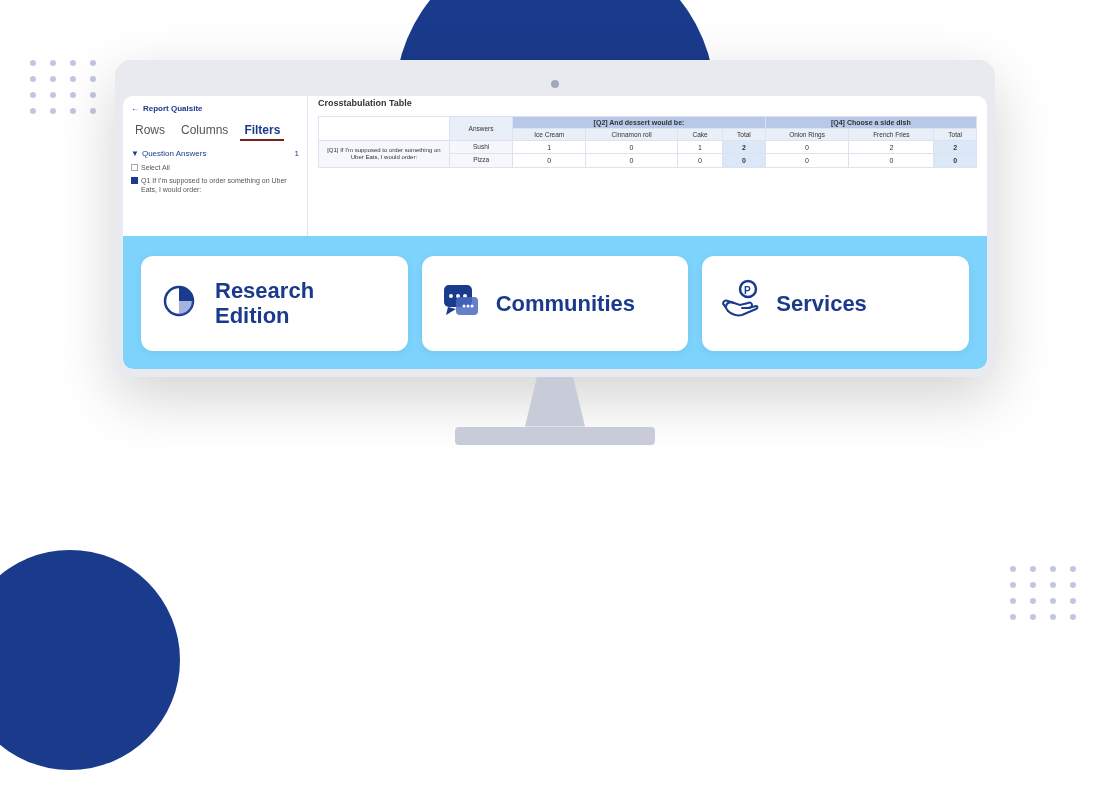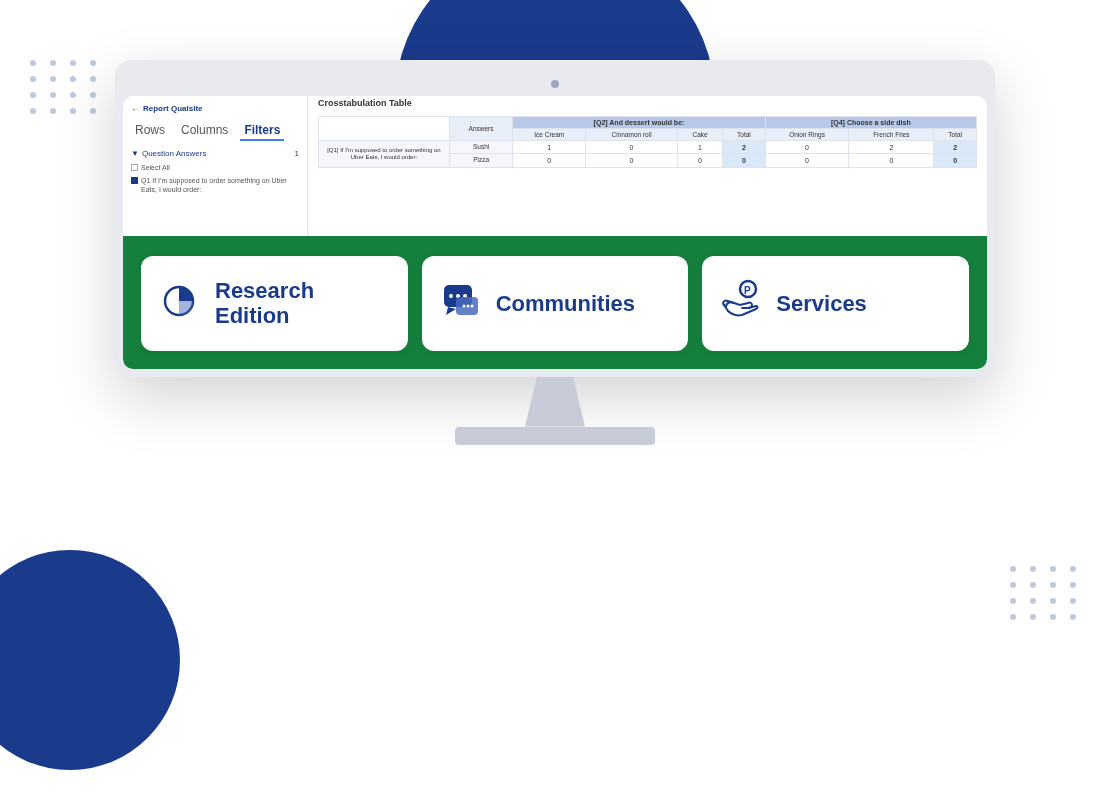--- a/index.html
+++ b/index.html
@@ -133,21 +133,21 @@
       gap: 8px;
       margin-bottom: 8px;
       font-size: 12px;
     }
     .sidebar-tab {
       padding: 2px 4px;
       cursor: pointer;
       color: #555;
     }
     .sidebar-tab.active {
-      border-bottom: 2px solid #3b82f6;
+      border-bottom: 2px solid #7f1d1d;
       color: #1a3a8c;
       font-weight: 600;
     }
     .sidebar-section-header {
       display: flex;
       align-items: center;
       gap: 3px;
       font-size: 8px;
       color: #1a3a8c;
       margin-bottom: 5px;
@@ -212,21 +212,21 @@
       max-width: 70px;
     }
     .highlight-2 {
       background: #dbe8f8;
       color: #1a3a8c;
       font-weight: 600;
     }
 
     
     .cards-section {
-      background: #15803d;
+      background: #7dd3fc;
       border-radius: 0 0 8px 8px;
       padding: 20px 18px 18px;
     }
     .cards-grid {
       display: grid;
       grid-template-columns: repeat(3, 1fr);
       gap: 14px;
     }
     .product-card {
       background: #ffffff;

